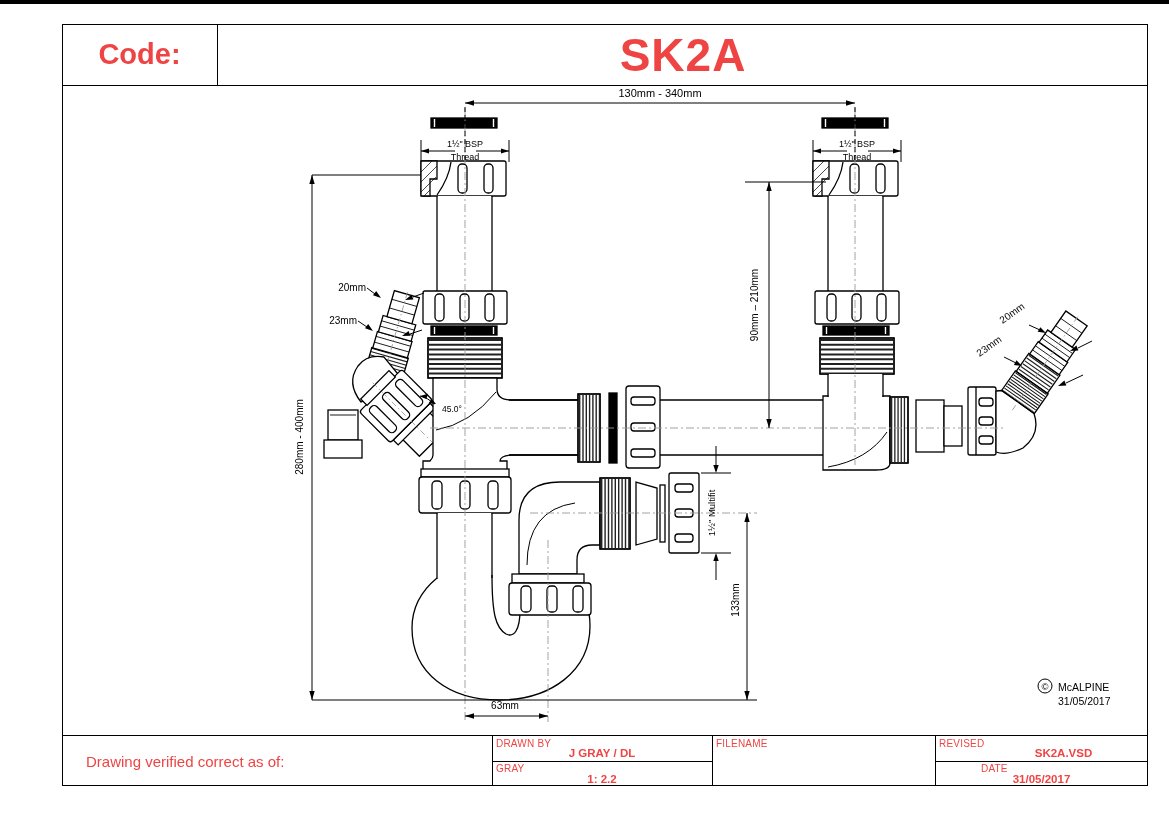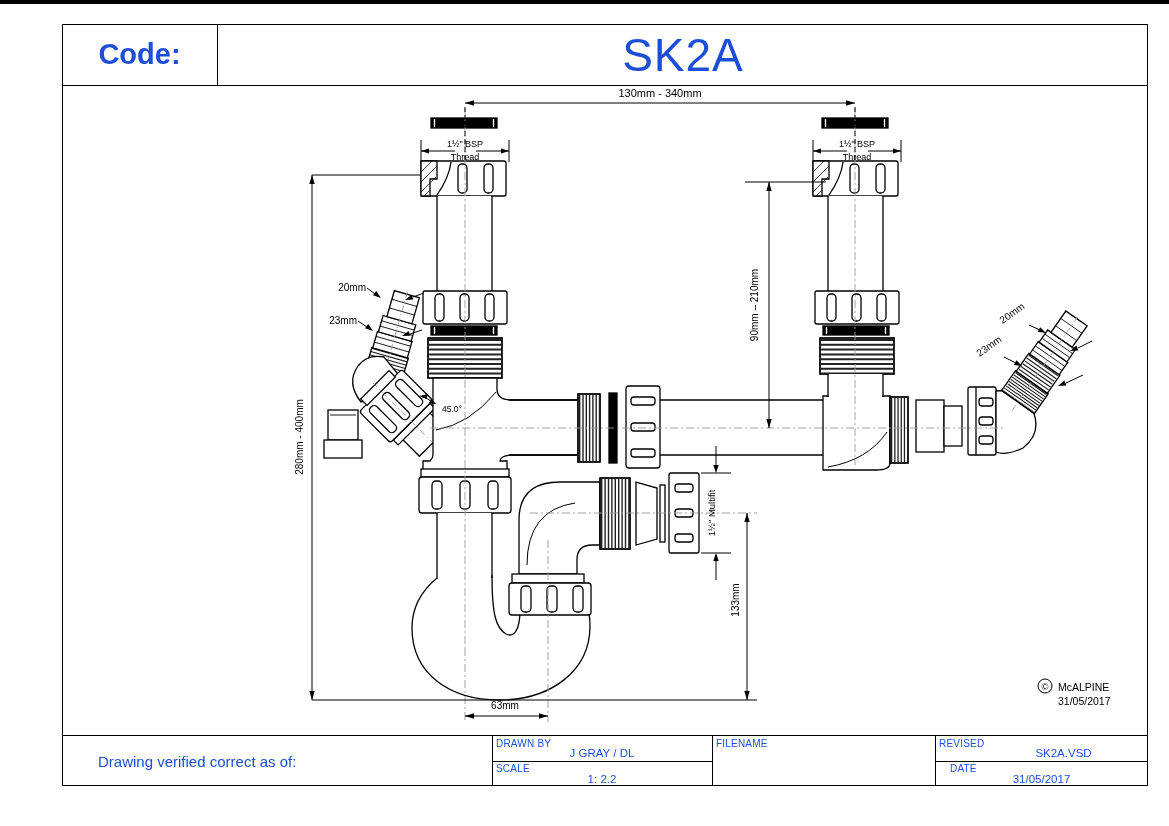--- a/index.html
+++ b/index.html
@@ -1,32 +1,32 @@
 <!DOCTYPE html>
 <html><head>
 <meta charset="utf-8">
 <style>
   html,body{margin:0;padding:0;background:#ffffff;}
   #page{position:relative;width:1169px;height:826px;background:#ffffff;overflow:hidden;
-        font-family:"Liberation Sans",sans-serif;color:#1d4ed8;}
+        font-family:"Liberation Sans",sans-serif;color:#ef4444;}
   #top-strip{position:absolute;left:0;top:0;width:1169px;height:4px;background:#000;}
   #frame{position:absolute;left:62px;top:24px;width:1086px;height:762px;border:1.6px solid #000;box-sizing:border-box;}
   
   #title-row{position:absolute;left:62px;top:24px;width:1086px;height:62px;border-bottom:1.4px solid #000;box-sizing:border-box;}
   #code-cell{position:absolute;left:0;top:0;width:156px;height:100%;border-right:1.4px solid #000;box-sizing:border-box;
              display:flex;align-items:center;justify-content:center;font-size:29px;font-weight:bold;}
   #code-value-cell{position:absolute;left:156px;top:0;right:0;height:100%;
-             display:flex;align-items:center;justify-content:center;font-size:46px;font-weight:normal;letter-spacing:1px;}
+             display:flex;align-items:center;justify-content:center;font-size:46px;font-weight:bold;letter-spacing:1px;}
   
   #footer-row{position:absolute;left:62px;top:735px;width:1086px;height:51px;border-top:1.4px solid #000;box-sizing:border-box;font-size:8px;}
   .fsep{position:absolute;top:0;bottom:0;width:0;border-left:1.3px solid #000;}
   .fhalf{position:absolute;height:0;border-top:1.3px solid #000;}
   .flabel{position:absolute;font-size:10px;letter-spacing:0.2px;}
-  .fvalue{position:absolute;font-size:11.5px;text-align:center;}
-  #verified-cell{position:absolute;left:16px;top:0;width:430px;height:100%;display:flex;align-items:center;font-size:15px;padding-left:20px;box-sizing:border-box;}
+  .fvalue{position:absolute;font-size:11.5px;text-align:center;font-weight:bold;}
+  #verified-cell{position:absolute;left:4px;top:0;width:430px;height:100%;display:flex;align-items:center;font-size:15px;padding-left:20px;box-sizing:border-box;}
   svg{position:absolute;left:0;top:0;}
   svg text{font-family:"Liberation Sans",sans-serif;fill:#000;}
 </style>
 </head>
 <body>
 
 <div id="page">
   <div id="top-strip"></div>
   <div id="frame"></div>
 
@@ -331,21 +331,21 @@
     <div id="verified-cell">
       <span>Drawing verified  correct as of:</span>
     </div>
     <div class="fsep" style="left:430px"></div>
     <div class="fsep" style="left:650px"></div>
     <div class="fsep" style="left:873px"></div>
     <div class="fhalf" style="left:430px;width:220px;top:25px"></div>
     <div class="fhalf" style="left:873px;width:213px;top:25px"></div>
     <div class="flabel" style="left:434px;top:2px">DRAWN BY</div>
     <div class="fvalue" style="left:430px;width:220px;top:11px">J GRAY / DL</div>
-    <div class="flabel" style="left:434px;top:27px">SCALE</div>
+    <div class="flabel" style="left:434px;top:27px">GRAY</div>
     <div class="fvalue" style="left:430px;width:220px;top:37px">1: 2.2</div>
     <div class="flabel" style="left:654px;top:2px">FILENAME</div>
     <div class="flabel" style="left:877px;top:2px">REVISED</div>
     <div class="fvalue" style="left:873px;width:257px;top:11px">SK2A.VSD</div>
-    <div class="flabel" style="left:888px;top:27px">DATE</div>
+    <div class="flabel" style="left:919px;top:27px">DATE</div>
     <div class="fvalue" style="left:873px;width:213px;top:37px">31/05/2017</div>
   </div>
 </div>
 
 </body></html>

